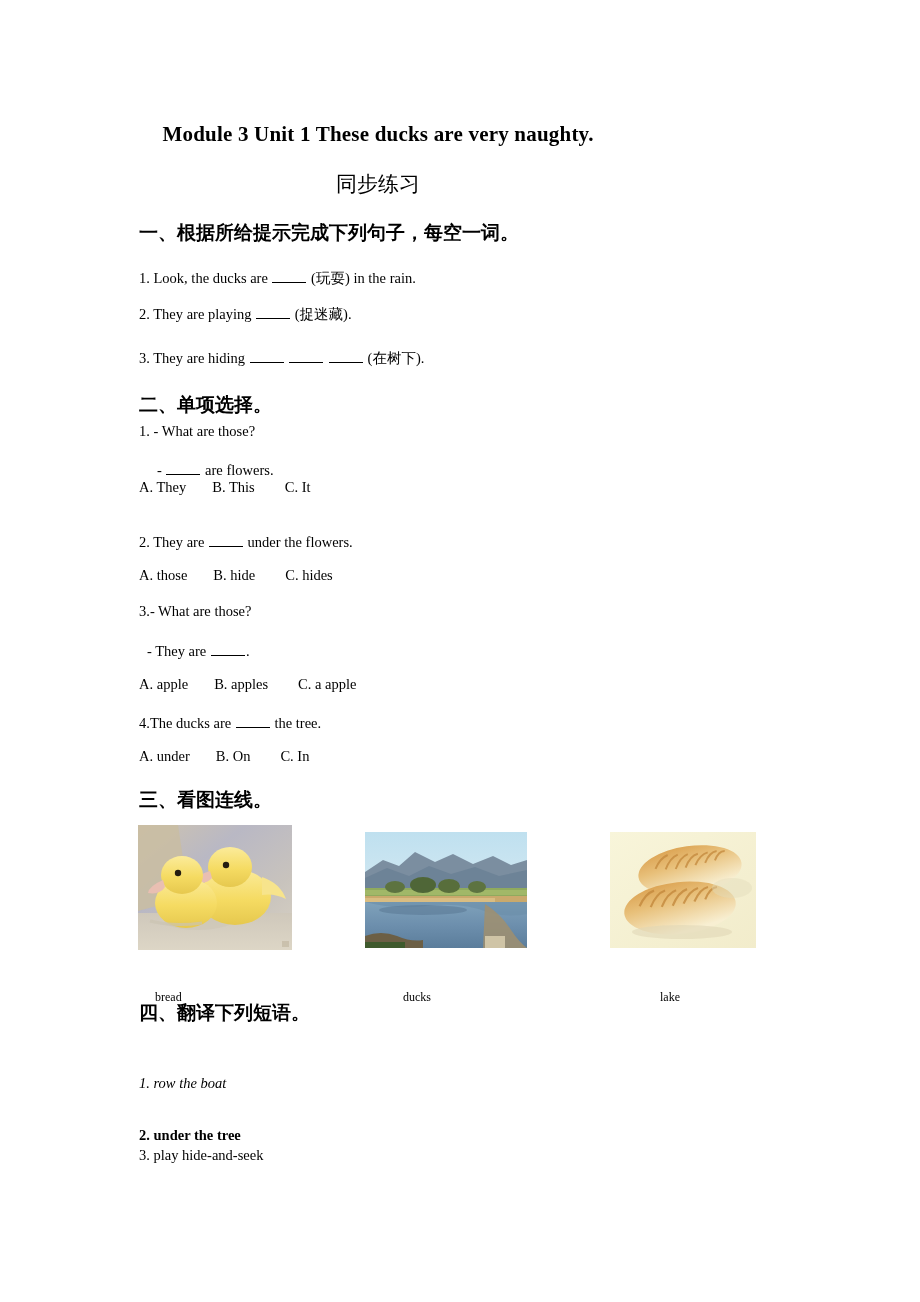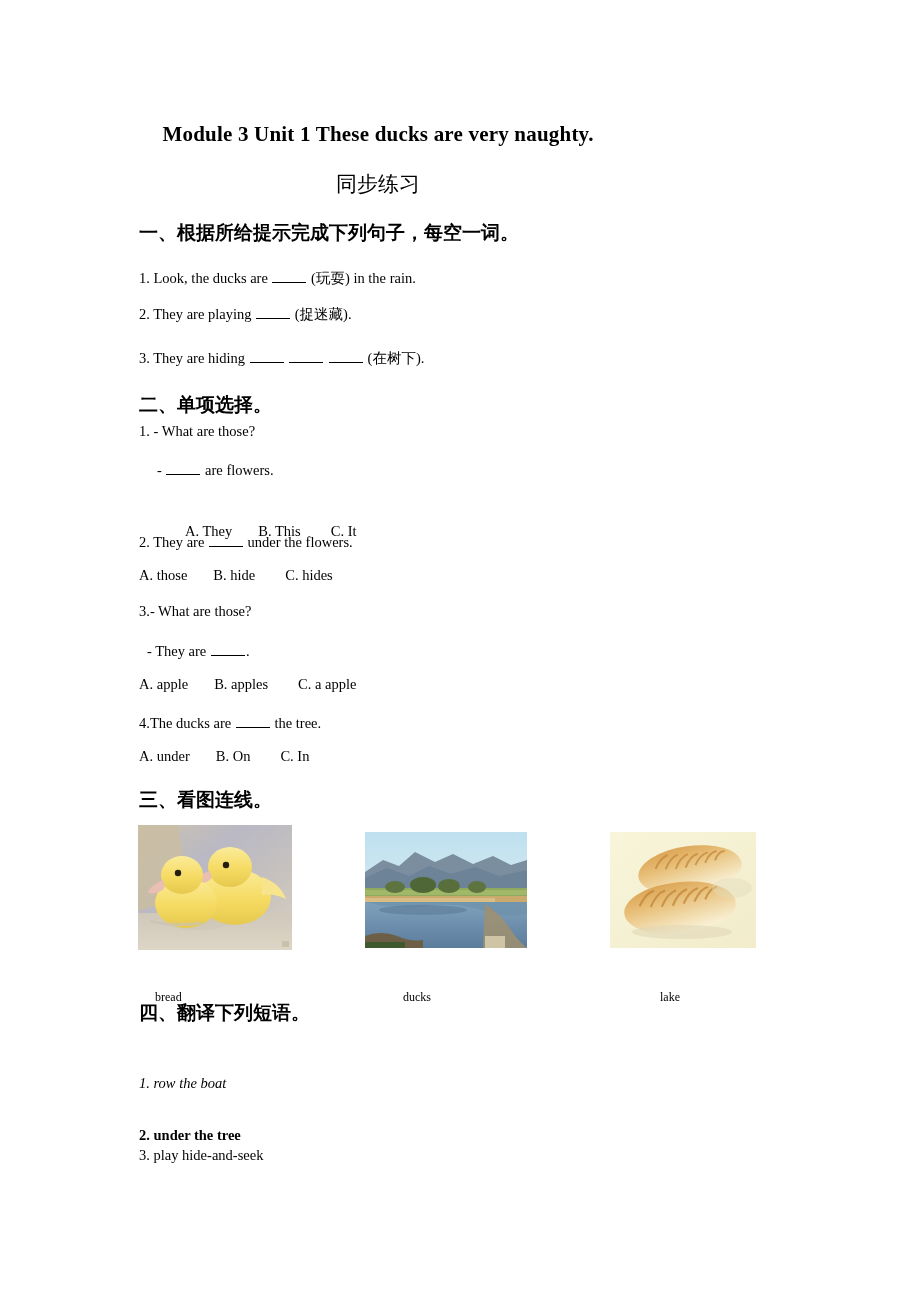--- a/index.html
+++ b/index.html
@@ -119,21 +119,21 @@
   <div class="section-heading" style="top:392px;">二、单项选择。</div>
 
   <div class="line" style="top:424px;">1. - What are those?</div>
 
   <div class="line indent-a" style="top:460px;">
     <span>-</span>
     <span class="blank w1"></span>
     <span>are flowers.</span>
   </div>
 
-  <div class="line" style="top:524px;margin-left:46px;">
+  <div class="line" style="top:480px;">
     <span class="opt">A. They</span><span class="gap-a"></span><span class="opt">B. This</span><span class="gap-b"></span><span class="opt">C. It</span>
   </div>
 
   <div class="line" style="top:532px;">
     <span>2. They are</span>
     <span class="blank w1"></span>
     <span>under the flowers.</span>
   </div>
 
   <div class="line" style="top:568px;">

